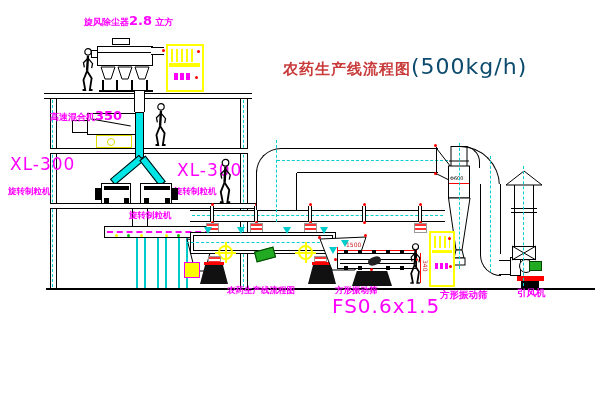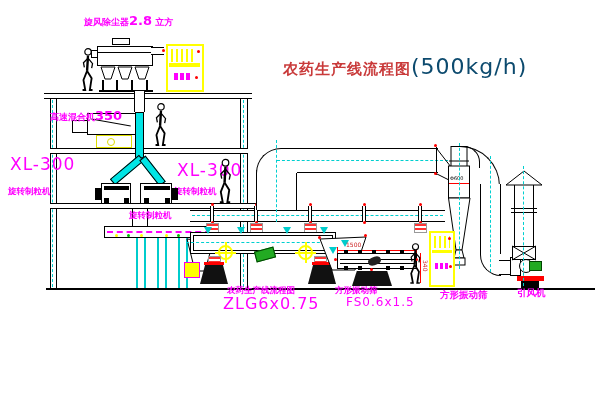--- a/index.html
+++ b/index.html
@@ -292,19 +292,18 @@
     <div class="knob" style="left:4px;top:30px;width:3px;height:6px;"></div>
     <div class="knob" style="left:9px;top:30px;width:3px;height:6px;"></div>
     <div class="knob" style="left:14px;top:30px;width:3px;height:6px;"></div>
     <div class="rdot" style="left:18px;top:32px;"></div>
   </div>
   <svg class="part" width="19" height="48" style="left:406px;top:240px;">
       <use href="#sym-person"></use>
     </svg>
 
   <div class="lbl" style="left:227px;top:286px;font-size:8.5px;">农药生产线流程图</div>
-  <div class="lbl-big" style="left:223px;top:296px;font-size:16px;">ZLG6x0.75</div>
   <div class="lbl" style="left:335px;top:286px;font-size:8.5px;">方形振动筛</div>
-  <div class="lbl-big" style="left:346px;top:296px;font-size:12px;">FS0.6x1.5</div>
+  <div class="lbl-big" style="left:332px;top:296px;font-size:20px;">FS0.6x1.5</div>
   <div class="lbl" style="left:440px;top:290px;font-size:9.5px;">方形振动筛</div>
   <div class="lbl" style="left:517px;top:288px;font-size:9.5px;">引风机</div>
 
 </div>
 
 </body></html>

